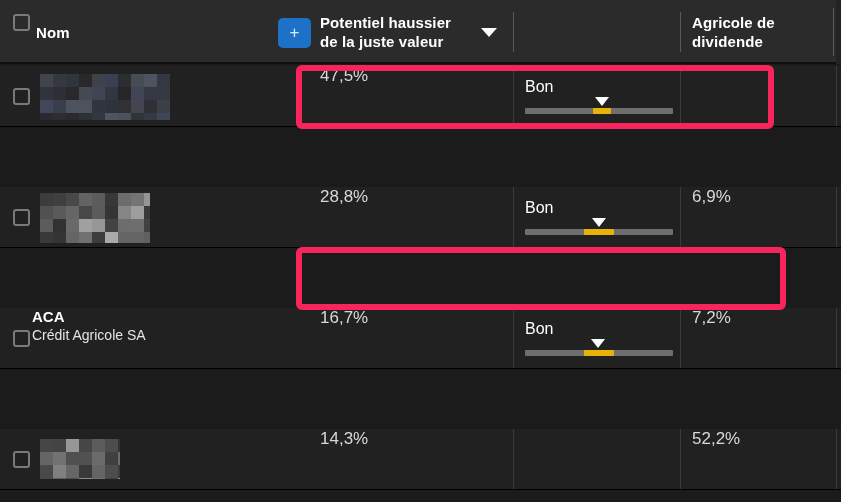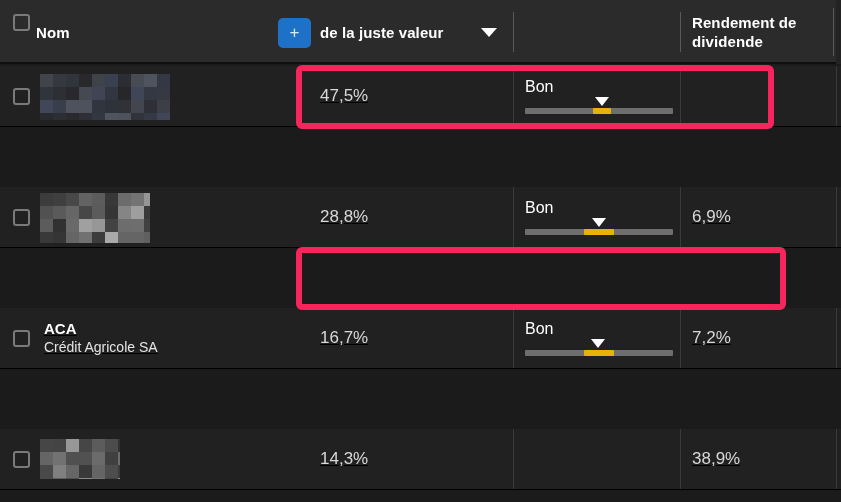--- a/index.html
+++ b/index.html
@@ -111,22 +111,20 @@
     border-bottom: 1px solid #000000;
     box-sizing: border-box;
   }
   .cell {
     position: absolute;
     top: 0;
     height: 100%;
     box-sizing: border-box;
     display: flex;
     flex-direction: column;
-    justify-content: center;
-    text-decoration: underline;
   }
   .cell-div {
     position: absolute;
     top: 0;
     bottom: 0;
     width: 1px;
     background: #3a3a3a;
   }
 
   .row-check {
@@ -233,32 +231,33 @@
         <span class="chk"></span>
       </div>
 
       <div class="th" style="left:36px;">
         <span class="th-label">Nom</span>
       </div>
 
       <div class="plus-btn">+</div>
 
       <div class="th" style="left:320px; flex-direction:column; align-items:flex-start; justify-content:center;">
+        <span class="th-label">Potentiel haussier</span>
         <span class="th-label">de la juste valeur</span>
       </div>
 
       <div class="sort-caret"></div>
 
       <div class="vsep" style="left:513px;"></div>
 
 
       <div class="vsep" style="left:680px;"></div>
 
       <div class="th" style="left:692px; flex-direction:column; align-items:flex-start; justify-content:center;">
-        <span class="th-label">Rendement de</span>
+        <span class="th-label">Agricole de</span>
         <span class="th-label">dividende</span>
       </div>
 
       <div class="vsep" style="left:833px; top:8px; height:48px;"></div>
 
     </div>
   </div>
   <div class="right-strip"></div>
 
   <div class="tbody" id="tbody" style="position: absolute; top: 66px; left: 0px; height: 443.5px;">
@@ -378,21 +377,21 @@
           </div>
         </div>
         <div class="cell" style="left:692px;width:140px;">
           <span class="pct">6,9%</span>
         </div>
       </div>
       <div class="row" style="top: 121px;">
         <div class="row-check">
           <span class="chk"></span>
         </div>
-        <div class="cell" style="left:44px;width:260px;">
+        <div class="cell" style="left:32px;width:260px;">
           <span class="ticker">ACA</span>
           <span class="company">Crédit Agricole SA</span>
         </div>
         <div class="cell-div" style="left:513px;"></div>
         <div class="cell-div" style="left:680px;"></div>
         <div class="cell-div" style="left:836px;"></div>
         <div class="cell" style="left:320px;width:190px;">
           <span class="pct">16,7%</span>
         </div>
         <div class="lbl-wrap">
@@ -440,21 +439,21 @@
           <span class="blur" style="left:105px;top:49px;width:13px;height:1px;background:#4f4f4f;opacity:0.75;"></span>
           <span class="blur" style="left:118px;top:49px;width:2px;height:1px;background:#999999;opacity:0.93;"></span>
         </div>
         <div class="cell-div" style="left:513px;"></div>
         <div class="cell-div" style="left:680px;"></div>
         <div class="cell-div" style="left:836px;"></div>
         <div class="cell" style="left:320px;width:190px;">
           <span class="pct">14,3%</span>
         </div>
         <div class="cell" style="left:692px;width:140px;">
-          <span class="pct">38,9%</span>
+          <span class="pct">52,2%</span>
         </div>
       </div>
     </div>
 
   <div class="highlight" id="hl0" style="left: 296px; width: 478px; top: 65px; height: 63.5px;"></div>
   <div class="highlight" id="hl3" style="left: 296px; width: 490px; top: 246.5px; height: 63.5px;"></div>
 
 </div>
 
 </body></html>

